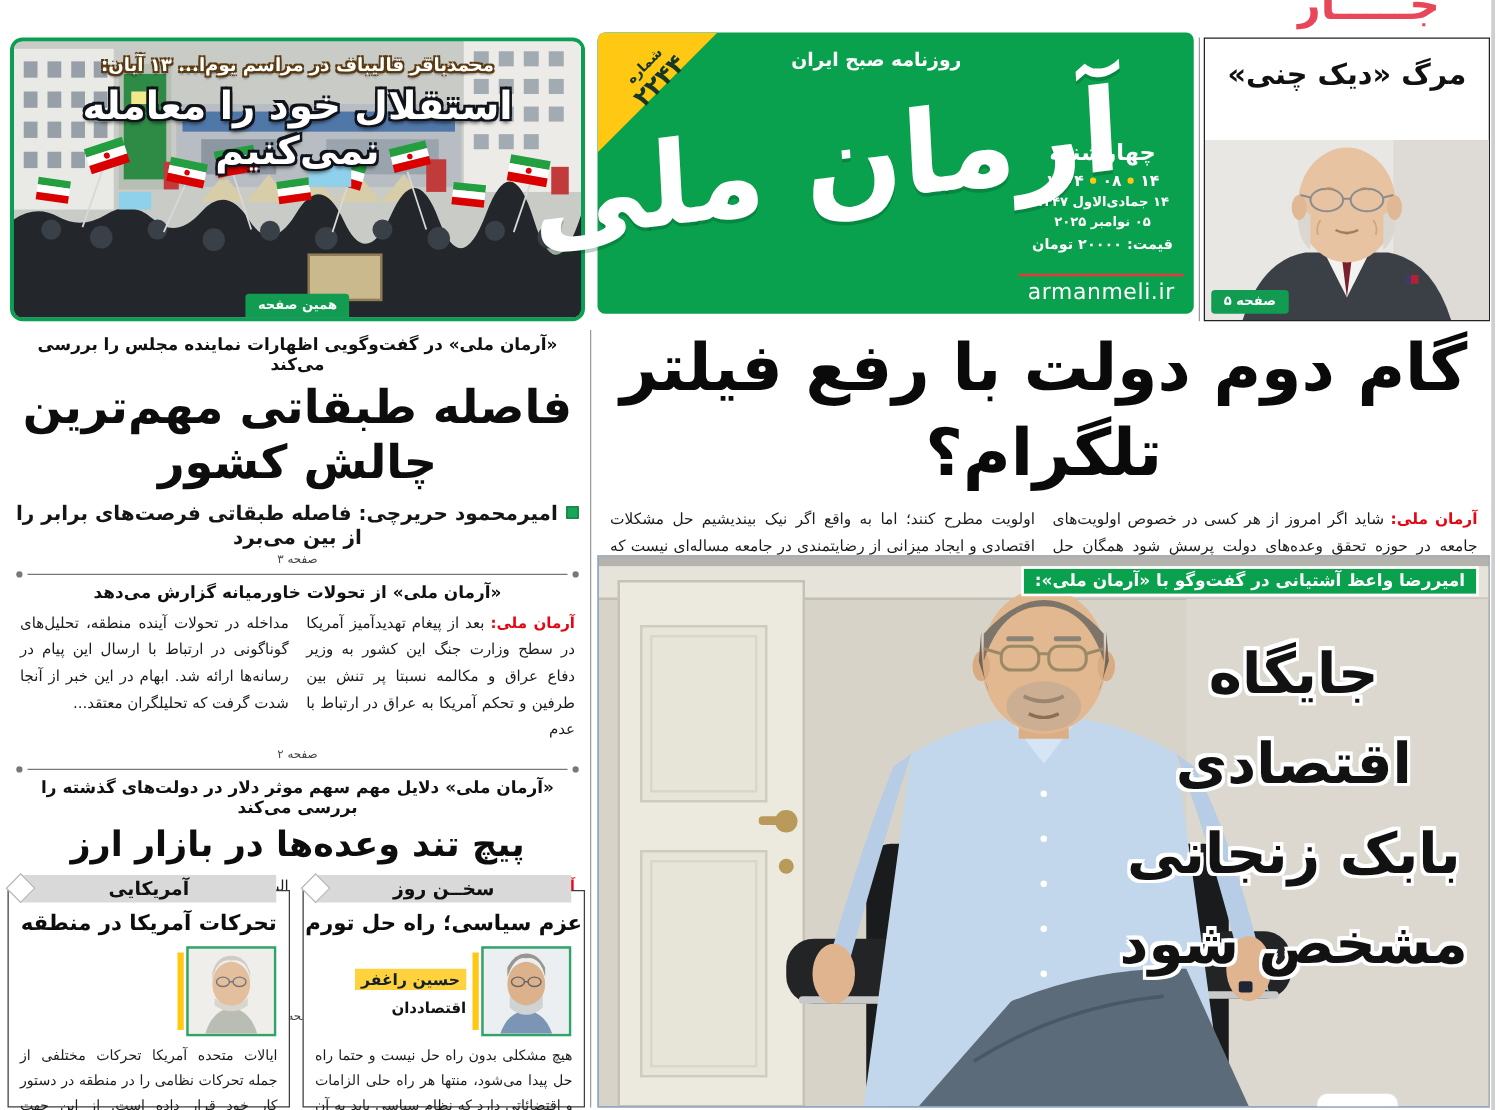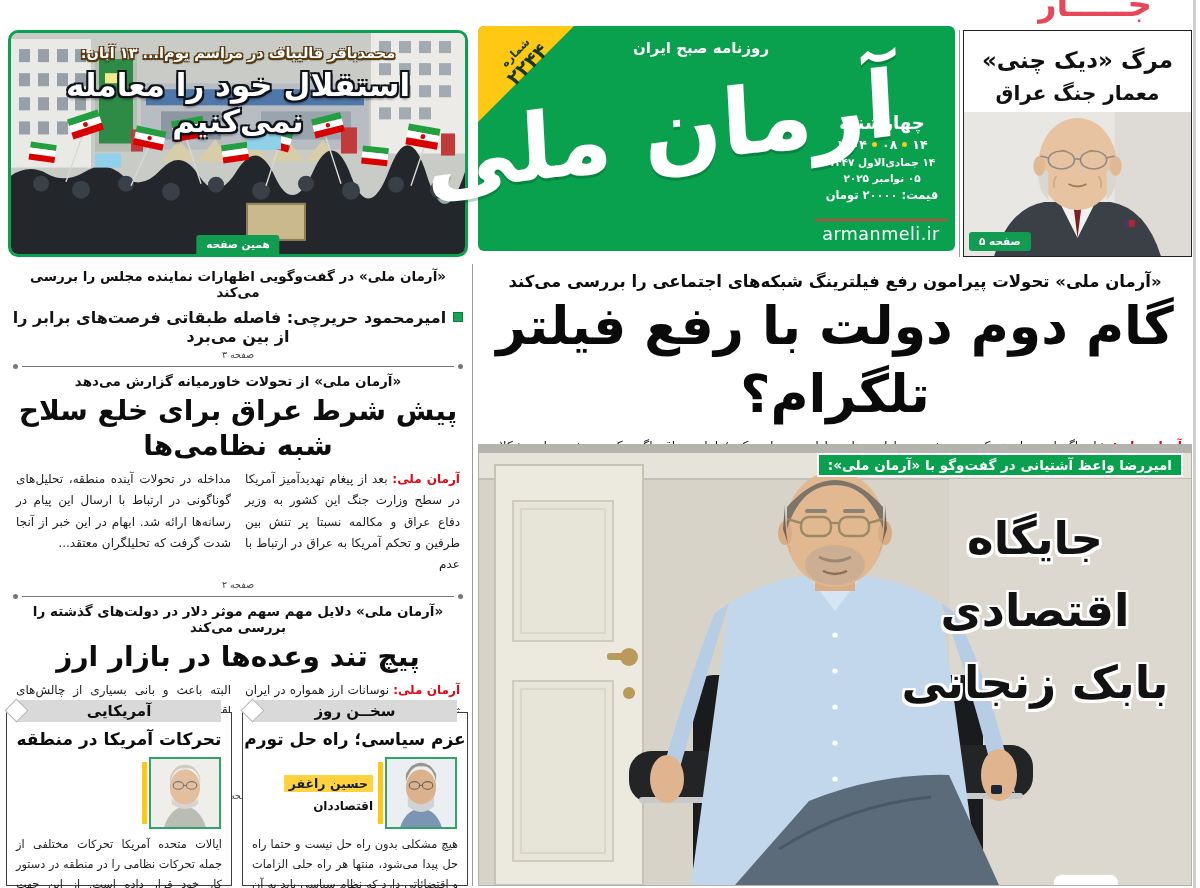--- a/index.html
+++ b/index.html
@@ -269,21 +269,20 @@
       <div class="sm">۱۴ جمادی‌الاول ۱۴۴۷</div>
       <div class="sm">۰۵ نوامبر ۲۰۲۵</div>
       <div class="price">قیمت: ۲۰۰۰۰ تومان</div>
     </div>
     <div class="site">armanmeli.ir</div>
   </section>
 
   <section class="cheney">
     <div class="ch-head">
       <span class="l1">مرگ «دیک چنی»</span>
-      <span class="l2">معمار جنگ عراق</span>
     </div>
     <svg viewBox="0 0 226 144" preserveAspectRatio="none">
       <rect width="226" height="144" fill="#e9e7e4"></rect>
       <rect x="150" width="76" height="144" fill="#dedbd7"></rect>
       <path d="M30,144 Q45,96 80,90 L146,90 Q181,96 196,144 Z" fill="#3b3f46"></path>
       <path d="M96,92 L113,126 L130,92 Z" fill="#f4f2ee"></path>
       <path d="M109,94 L113,126 L117,94 L113,90 Z" fill="#7a1f2b"></path>
       <rect x="160" y="108" width="10" height="7" fill="#b22234"></rect>
         <rect x="160" y="108" width="4" height="7" fill="#3c3b6e"></rect>
       <ellipse cx="113" cy="52" rx="39" ry="46" fill="#e7c3a1"></ellipse>
@@ -308,28 +307,28 @@
   </section>
 
   <div class="vline" style="left:959px; top:30px; height:227px;"></div>
   <div class="vline" style="left:472px; top:264px; height:622px;"></div>
   <div class="edge"></div>
 
   <section class="left-col">
 
     <article class="art">
       <div class="kicker">«آرمان ملی» در گفت‌وگویی اظهارات نماینده مجلس را بررسی می‌کند</div>
+      <h2 class="h1-a">فاصله طبقاتی مهم‌ترین چالش کشور</h2>
       <div class="sub"><span class="sq"></span><span>امیرمحمود حریرچی: فاصله طبقاتی فرصت‌های برابر را از بین می‌برد</span></div>
       <div class="page-ref">صفحه ۳</div>
     </article>
     <div class="divider"></div>
 
     <article class="art">
       <div class="kicker">«آرمان ملی» از تحولات خاورمیانه گزارش می‌دهد</div>
-      <h2 class="h2-a">پیش شرط عراق برای خلع سلاح شبه نظامی‌ها</h2>
       <div class="cols">
         <p class="col"><span class="src">آرمان ملی:</span> <span>بعد از پیغام تهدیدآمیز آمریکا در سطح وزارت جنگ این کشور به وزیر دفاع عراق و مکالمه نسبتا پر تنش بین طرفین و تحکم آمریکا به عراق در ارتباط با عدم</span></p>
         <p class="col">مداخله در تحولات آینده منطقه، تحلیل‌های گوناگونی در ارتباط با ارسال این پیام در رسانه‌ها ارائه شد. ابهام در این خبر از آنجا شدت گرفت که تحلیلگران معتقد...</p>
       </div>
       <div class="page-ref">صفحه ۲</div>
     </article>
     <div class="divider"></div>
 
     <article class="art">
       <div class="kicker">«آرمان ملی» دلایل مهم سهم موثر دلار در دولت‌های گذشته را بررسی می‌کند</div>
@@ -393,21 +392,20 @@
       </div>
       <div class="who">
         <span class="nm">حسین راغفر</span>
         <span class="rl">اقتصاددان</span>
       </div>
     </div>
     <p class="note-body">هیچ مشکلی بدون راه حل نیست و حتما راه حل پیدا می‌شود، منتها هر راه حلی الزامات و اقتضائاتی دارد که نظام سیاسی باید به آن الزامات تن دهد. به عنوان مثال در مورد تورم ما موارد متعددی را شاهد هستیم...</p>
   </section>
 
   <section class="main-col">
-    <div class="kicker-main">«آرمان ملی» تحولات پیرامون رفع فیلترینگ شبکه‌های اجتماعی را بررسی می‌کند</div>
     <h1 class="headline-main">گام دوم دولت با رفع فیلتر تلگرام؟</h1>
     <div class="lead cols">
       <p class="col"><span class="src">آرمان ملی:</span> <span>شاید اگر امروز از هر کسی در خصوص اولویت‌های جامعه در حوزه تحقق وعده‌های دولت پرسش شود همگان حل مشکلات اقتصادی و خروج از وضع معیشتی فعلی را نخستین</span></p>
       <p class="col">اولویت مطرح کنند؛ اما به واقع اگر نیک بیندیشیم حل مشکلات اقتصادی و ایجاد میزانی از رضایتمندی در جامعه مساله‌ای نیست که یک شبه و یک روزه بتوان...</p>
     </div>
     <div class="lead-foot">صفحه ۳</div>
     <div class="divider"></div>
   </section>
 
   <section class="photo">
@@ -471,17 +469,18 @@
       </g>
       <rect x="326" y="64" width="22" height="4" rx="2" fill="#8a8276"></rect>
       <rect x="364" y="64" width="22" height="4" rx="2" fill="#8a8276"></rect>
       <path d="M344,126 q12,6 24,0" stroke="#8a6f55" stroke-width="2.5" fill="none"></path>
       <path d="M340,112 q16,8 32,0" stroke="#9a8772" stroke-width="3" fill="none"></path>
     </svg>
     <div class="ph-kicker">امیررضا واعظ آشتیانی در گفت‌وگو با «آرمان ملی»:</div>
     <div class="ph-headline">
       <div>جایگاه اقتصادی</div>
       <div>بابک زنجانی</div>
+      <div>مشخص شود</div>
     </div>
     <div class="cut-badge"></div>
   </section>
 
 </div>
 
 </body></html>

